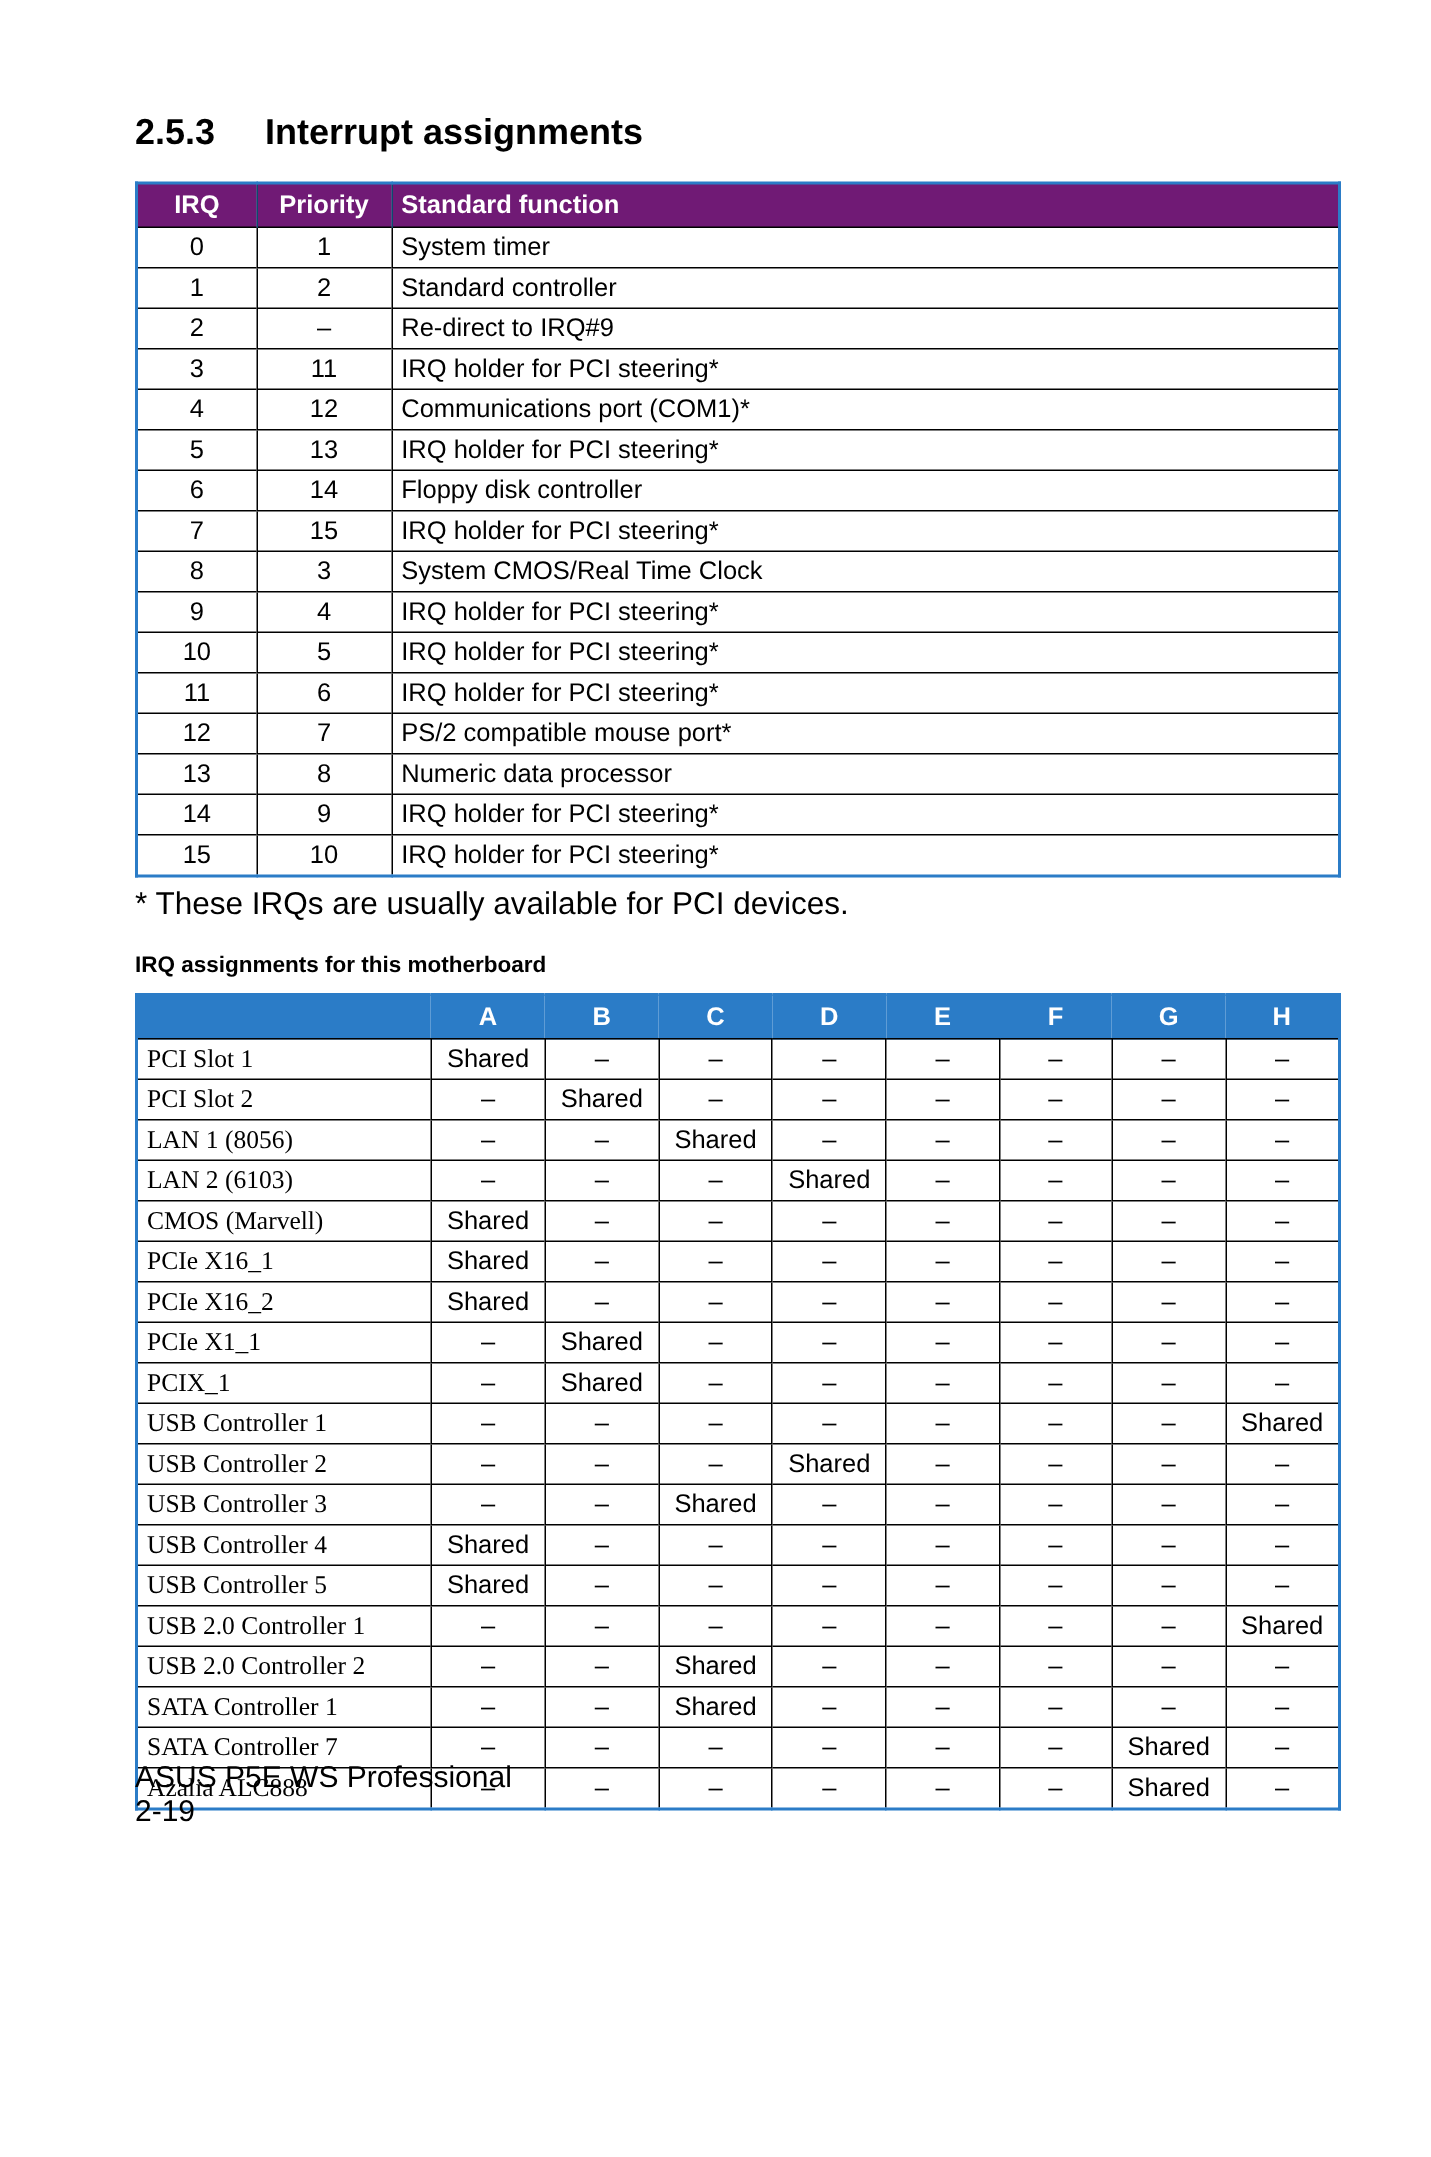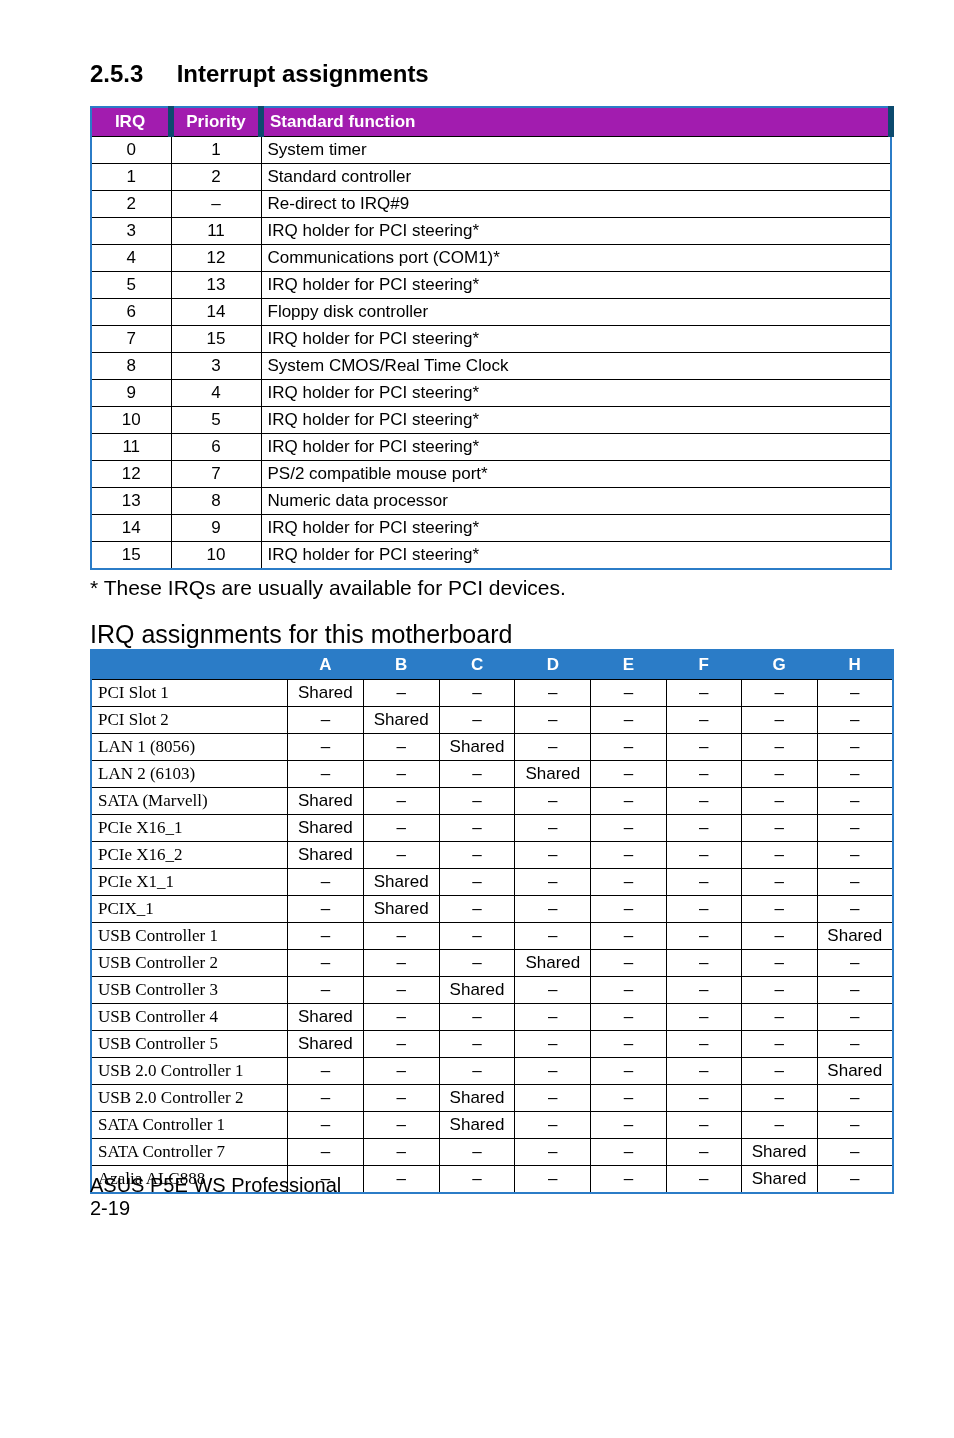--- a/index.html
+++ b/index.html
@@ -6,47 +6,47 @@
     margin: 0;
     padding: 0;
     font-family: Arial, Helvetica, sans-serif;
     background: #fff;
     color: #000;
   }
   .page {
     width: 954px;
     height: 1250px;
     box-sizing: border-box;
-    padding: 60px 60px 30px 90px;
+    padding: 75px 60px 30px 90px;
     position: relative;
   }
   .section-title {
     font-size: 24px;
     font-weight: bold;
     margin-bottom: 18px;
   }
   .section-title .num {
     display: inline-block;
     width: 80px;
   }
 
   
   table.irq {
     border-collapse: collapse;
     width: 100%;
     border: 2px solid #2b7cc7;
   }
   table.irq th {
-    background: #a21caf;
+    background: #701a75;
     color: #fff;
     font-weight: bold;
     font-size: 17px;
     padding: 4px 6px;
     text-align: left;
-    border-right: 6px solid #0c4a6e;
+    border-right: 1px solid #0c4a6e;
   }
   table.irq th:first-child,
   table.irq th:nth-child(2) {
     text-align: center;
   }
   table.irq td {
     border-top: 1px solid #000;
     border-right: 1px solid #000;
     padding: 3px 6px;
     font-size: 17px;
@@ -59,23 +59,24 @@
   }
   table.irq col.col1 { width: 80px; }
   table.irq col.col2 { width: 90px; }
   table.irq col.col3 { width: auto; }
 
   .footnote {
     font-size: 21px;
     margin-top: 6px;
   }
   .subheading {
-    font-size: 25px;
-    font-weight: normal;
+    font-size: 15px;
+    font-weight: bold;
     margin-top: 20px;
+    margin-bottom: 10px;
   }
 
   
   table.mb {
     border-collapse: collapse;
     width: 100%;
     border: 2px solid #2b7cc7;
   }
   table.mb th {
     background: #2b7cc7;
@@ -292,21 +293,21 @@
           <td>–</td>
           <td>–</td>
           <td>–</td>
           <td>Shared</td>
           <td>–</td>
           <td>–</td>
           <td>–</td>
           <td>–</td>
         </tr>
         <tr>
-          <td class="label">SATA (Marvell)</td>
+          <td class="label">CMOS (Marvell)</td>
           <td>Shared</td>
           <td>–</td>
           <td>–</td>
           <td>–</td>
           <td>–</td>
           <td>–</td>
           <td>–</td>
           <td>–</td>
         </tr>
         <tr>

